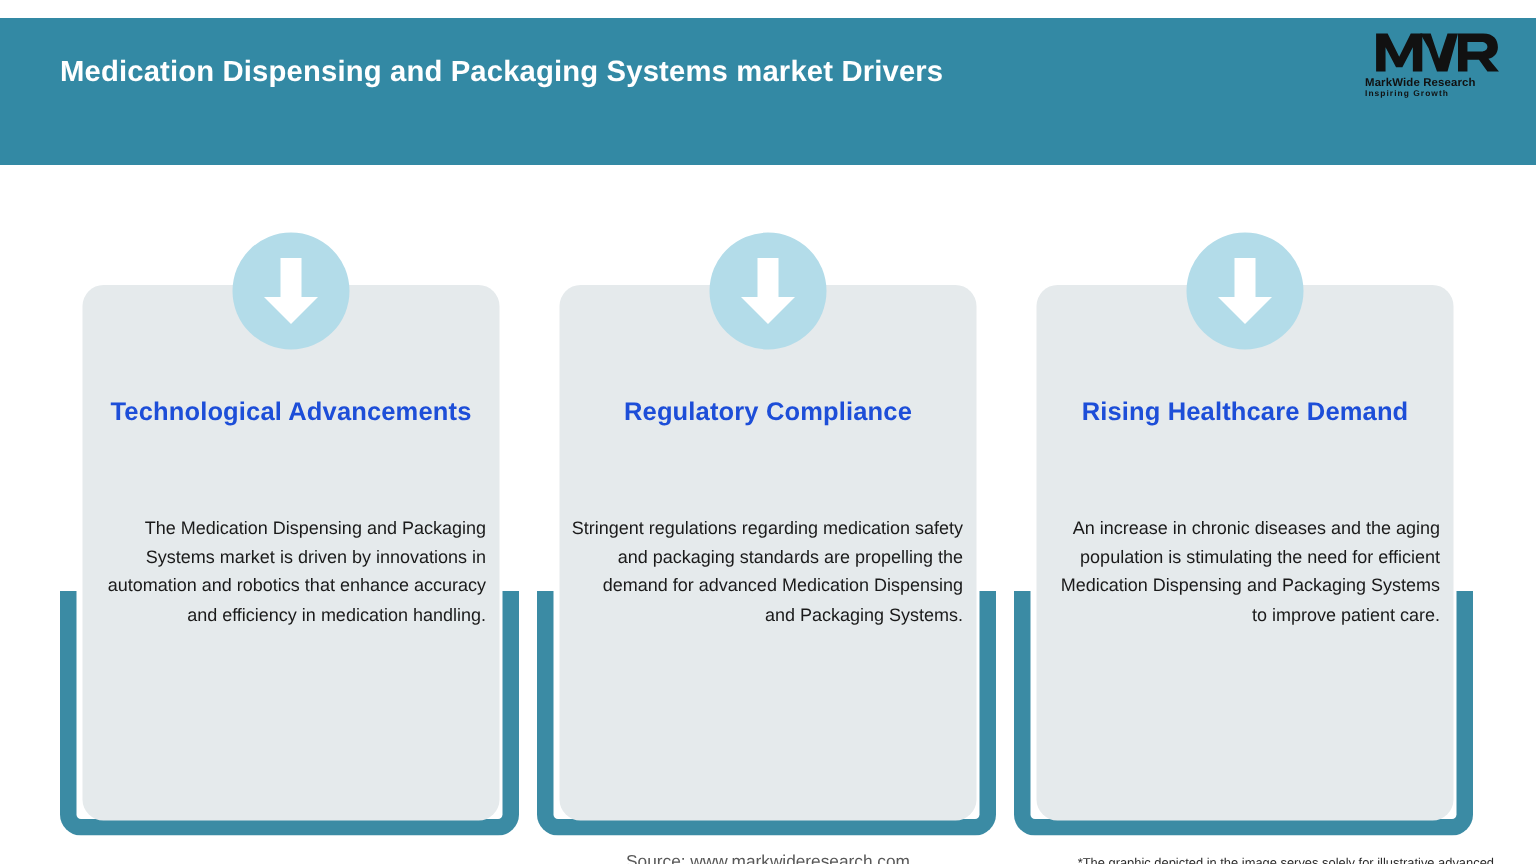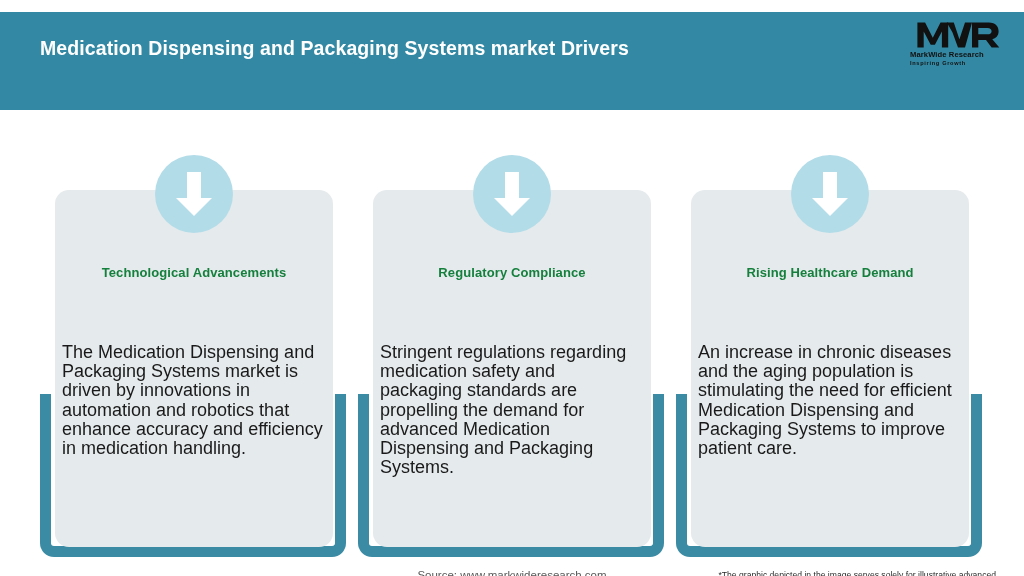--- a/index.html
+++ b/index.html
@@ -127,35 +127,35 @@
     top: 50%;
     transform: translate(-50%, -50%);
   }
 
   .card-heading {
     position: absolute;
     left: 10px;
     right: 10px;
     top: 253px;
     text-align: center;
-    font-size: 13px;
-    font-weight: bold;
-    color: #15803d;
+    font-size: 17px;
+    font-weight: bold;
+    color: #1d4ed8;
     letter-spacing: 0.1px;
   }
 
   .card-body {
     position: absolute;
     left: 22px;
     width: 262px;
     top: 331px;
-    font-size: 18px;
+    font-size: 12px;
     line-height: 19.2px;
     color: #1a1a1a;
-    text-align: left;
+    text-align: right;
   }
 
   
   #source {
     position: absolute;
     left: 0;
     top: 557px;
     width: 1024px;
     text-align: center;
     font-size: 11.5px;

